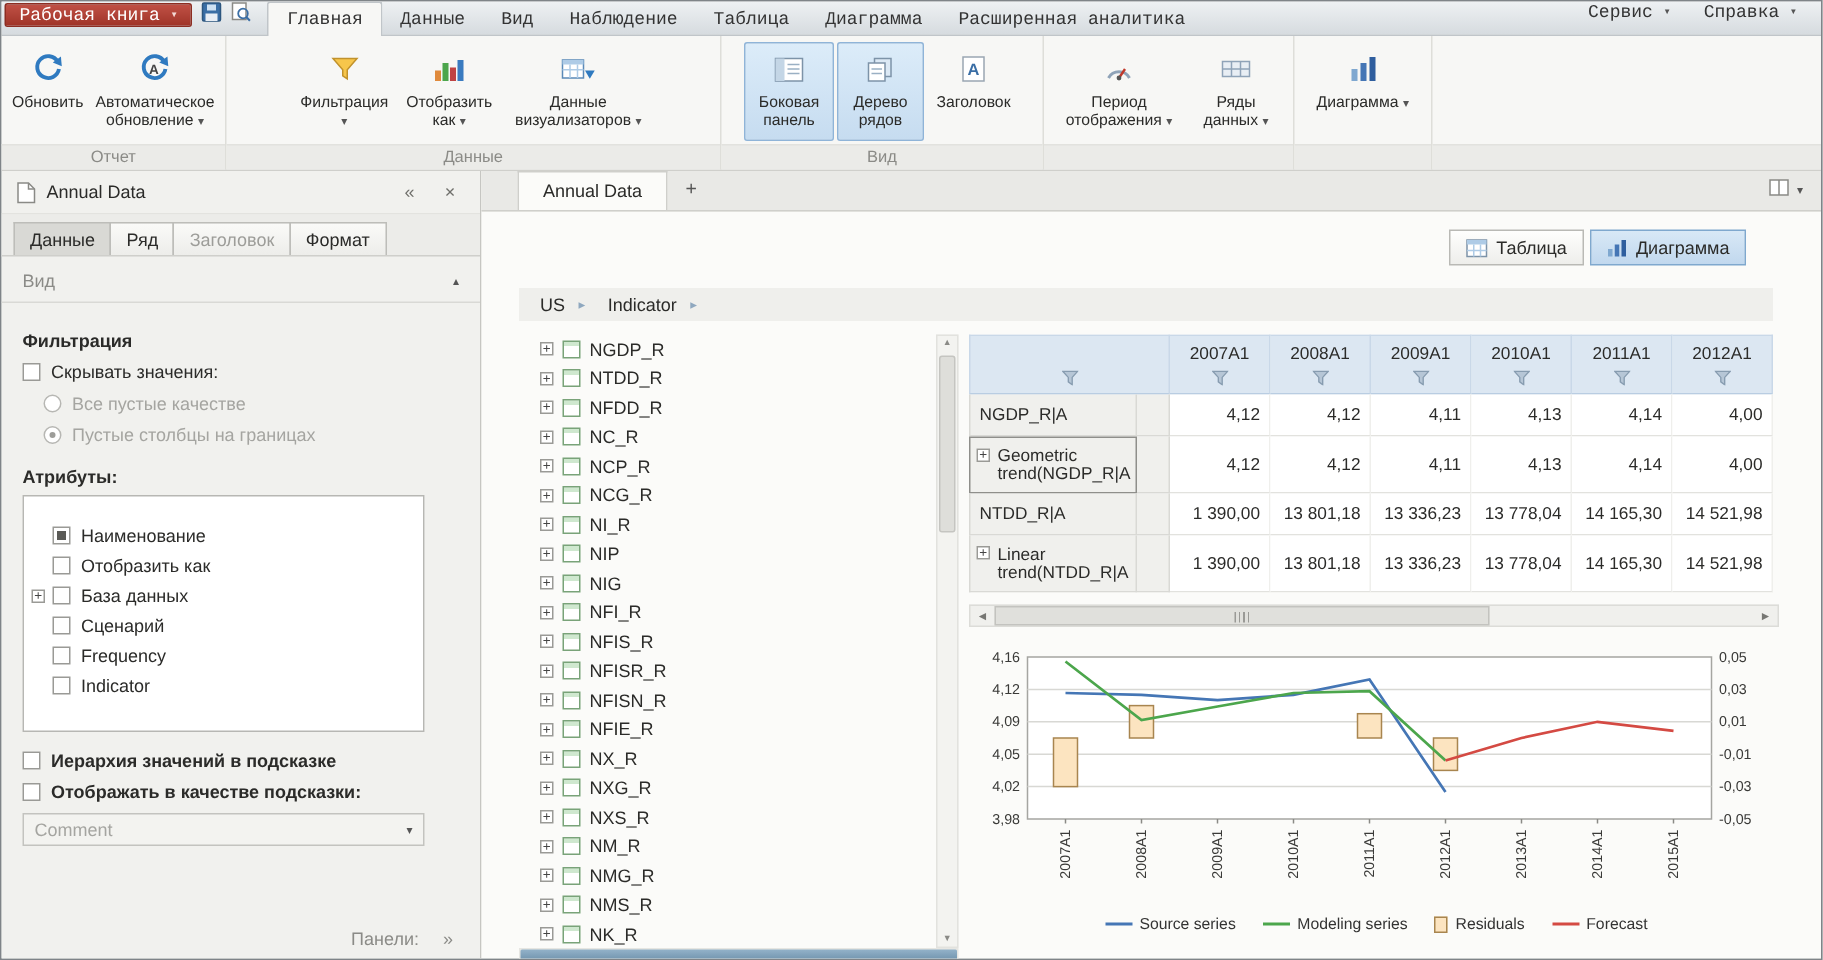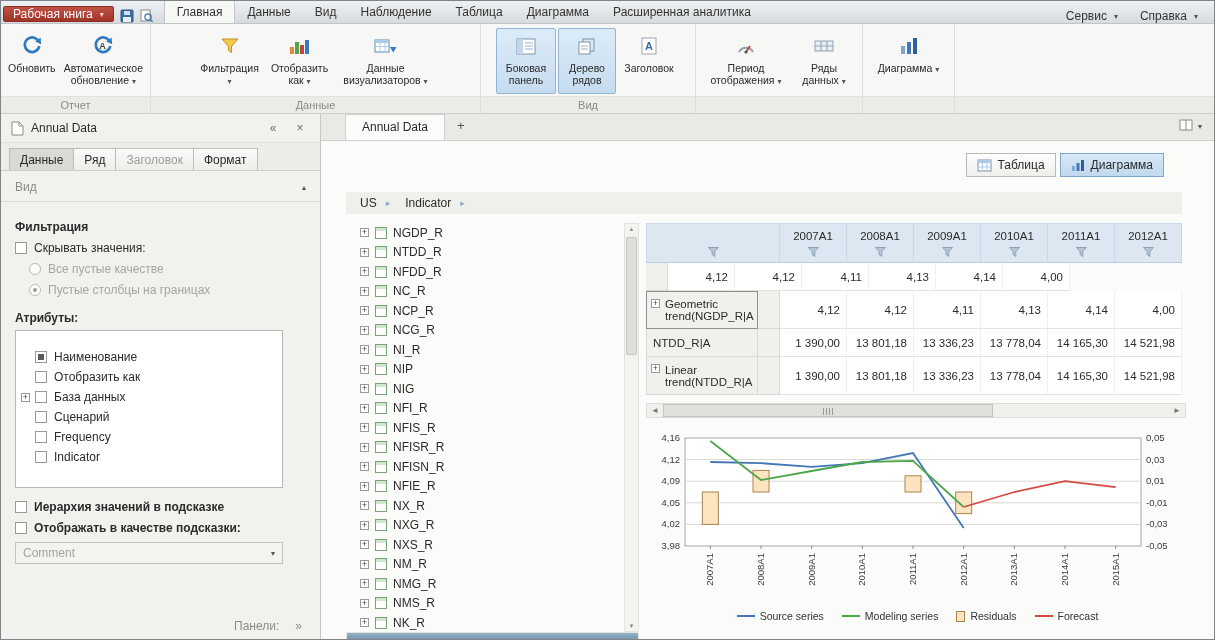--- a/index.html
+++ b/index.html
@@ -1,20 +1,20 @@
 <!DOCTYPE html>
 <html><head>
 <meta charset="utf-8">
 <style>
   *{margin:0;padding:0;box-sizing:border-box;}
   body{font-family:"Liberation Sans",sans-serif;background:#9aa0a5;}
   .window{position:relative;width:1215px;height:640px;background:#f4f4f2;border:1px solid #7f8488;overflow:hidden;font-size:12px;color:#2b2b29;}
 
   
-  .topbar{position:absolute;top:0;left:0;right:0;height:23px;background:linear-gradient(#eef1f3,#d6dbdf);border-bottom:1px solid #c0c5c9;display:flex;align-items:flex-end;}
+  .topbar{position:absolute;top:0;left:0;right:0;height:23px;background:linear-gradient(#eef1f3,#d6dbdf);border-bottom:1px solid #c0c5c9;display:flex;align-items:flex-start;font-family:Liberation Mono, monospace;}
   .wb-btn{margin:1px 4px 1px 2px;padding:0 9px;background:linear-gradient(#c05146,#a03428);color:#fff;border:1px solid #8c2d22;border-radius:2px;display:flex;align-items:center;gap:7px;white-space:nowrap;cursor:default;}
   .wb-btn .caret{color:#f3d9d5;}
   .qa-icons{display:flex;align-items:center;gap:5px;margin:0 10px 0 2px;}
   .qa{display:inline-flex;align-items:center;}
   .menu-tabs{display:flex;align-items:flex-end;}
   .menu-tab{padding:4px 12px 4px;color:#333;white-space:nowrap;}
   .menu-tab.active{background:#f7f7f5;border:1px solid #c0c5c9;border-bottom:none;border-radius:2px 2px 0 0;}
   .menu-right{margin-left:auto;display:flex;align-items:center;gap:22px;padding-right:16px;}
   .mr-item{display:flex;align-items:center;gap:7px;color:#333;}
   .caret{font-size:8px;color:#555;}
@@ -592,20 +592,23 @@
               </svg></div>
           </div>
           <div class="dt-hcell" style="width: 67px;">
             <div class="dt-year">2012A1</div>
             <div class="dt-funnel"><svg width="11" height="10" viewBox="0 0 11 10">
                 <path d="M0.5 0.5h10L6.8 4.6v4.9L4.2 7.6V4.6z" fill="#b6c6d6" stroke="#879cb0" stroke-width="0.9"></path>
               </svg></div>
           </div>
         </div>
         <div class="dt-row" style="height: 28px;">
+          <div class="dt-lcell" style="width: 112px;">
+            <span>NGDP_R|A</span>
+          </div>
           <div class="dt-spacer" style="width: 22px;"></div>
           <div class="dt-cell" style="width: 67px;">4,12</div>
           <div class="dt-cell" style="width: 67px;">4,12</div>
           <div class="dt-cell" style="width: 67px;">4,11</div>
           <div class="dt-cell" style="width: 67px;">4,13</div>
           <div class="dt-cell" style="width: 67px;">4,14</div>
           <div class="dt-cell" style="width: 67px;">4,00</div>
         </div>
         <div class="dt-row" style="height: 38px;">
           <div class="dt-lcell withexp selected" style="width: 112px;">

